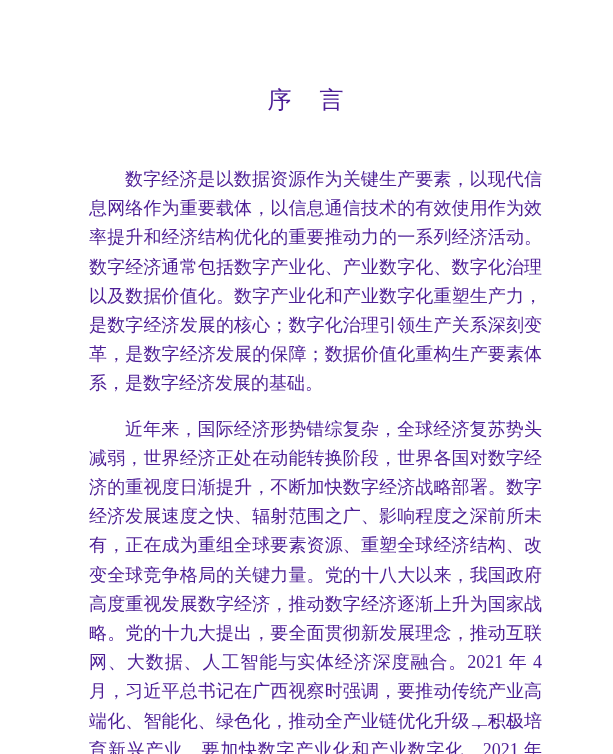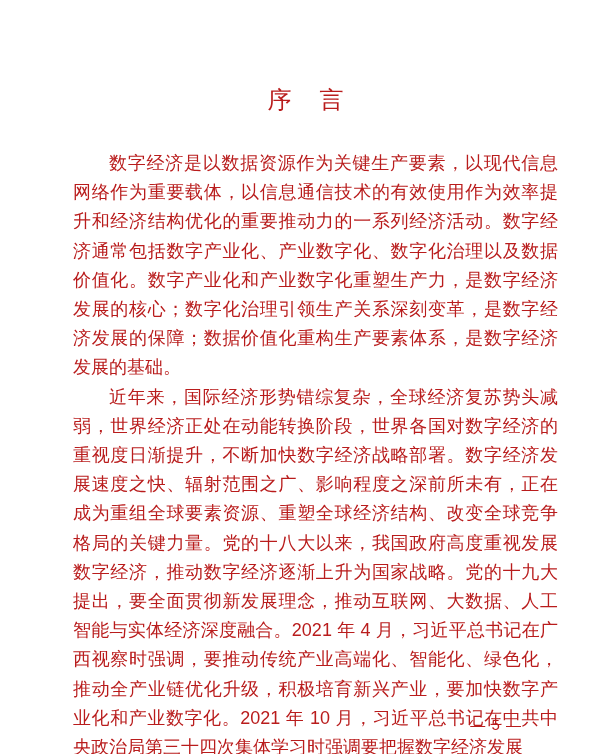--- a/index.html
+++ b/index.html
@@ -6,22 +6,22 @@
     margin: 0;
     padding: 0;
     background: #ffffff;
   }
   .page {
     position: relative;
     width: 613px;
     height: 754px;
     background: #ffffff;
     overflow: hidden;
-    font-family: Liberation Sans, sans-serif;
-    color: #b91c1c;
+    font-family: Liberation Serif, serif;
+    color: #4c1d95;
   }
   .title {
     position: absolute;
     top: 84px;
     left: 0;
     width: 100%;
     margin: 0;
     text-align: center;
     font-size: 24px;
     font-weight: 400;
@@ -32,21 +32,21 @@
     position: absolute;
     left: 73px;
     top: 149px;
     width: 485px;
     font-size: 18px;
     line-height: 29.2px;
     text-align: justify;
     text-justify: inter-ideograph;
   }
   .content p {
-    margin: 0;
+    margin: 16px;
     padding: 0;
     text-indent: 2em;
   }
   .page-number {
     position: absolute;
     top: 716px;
     right: 91px;
     font-size: 15px;
     letter-spacing: 1px;
     white-space: pre;

